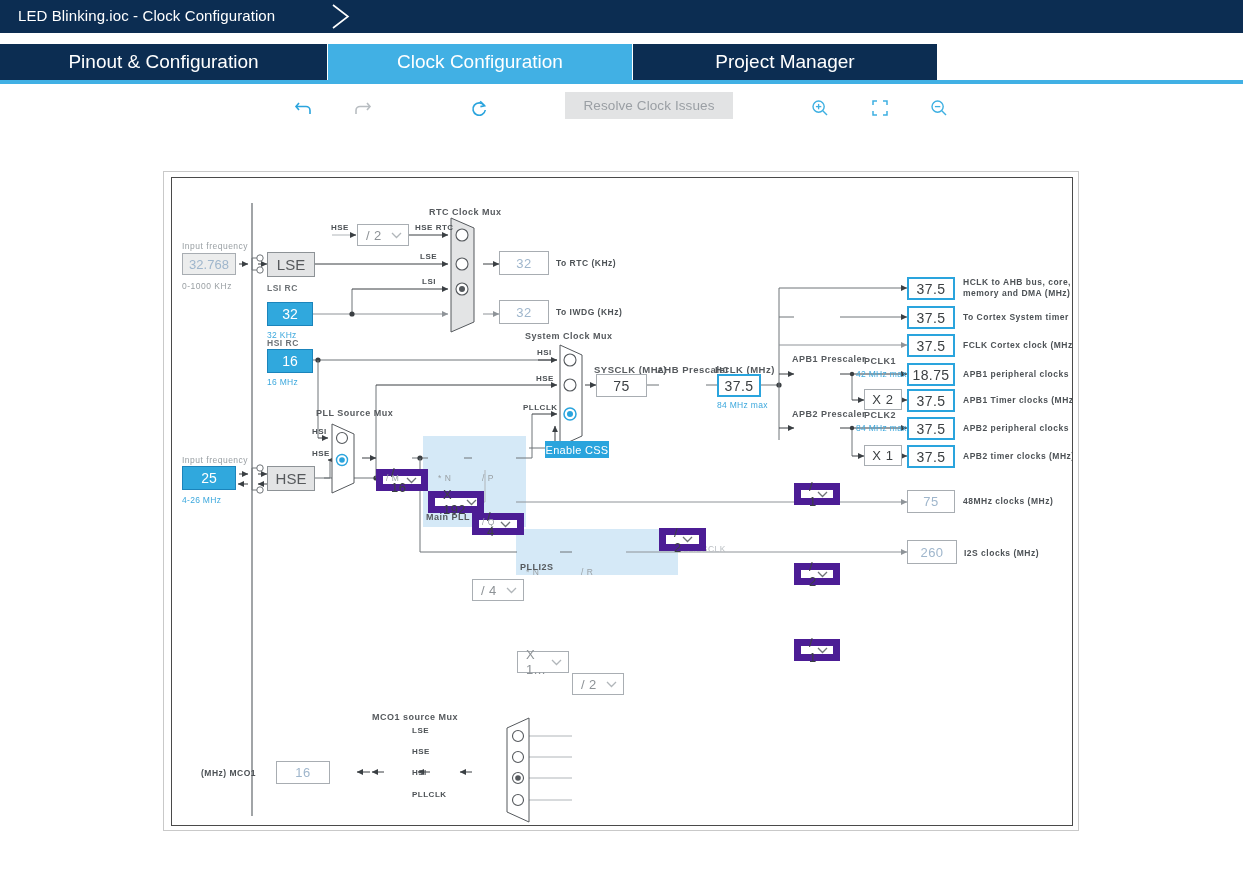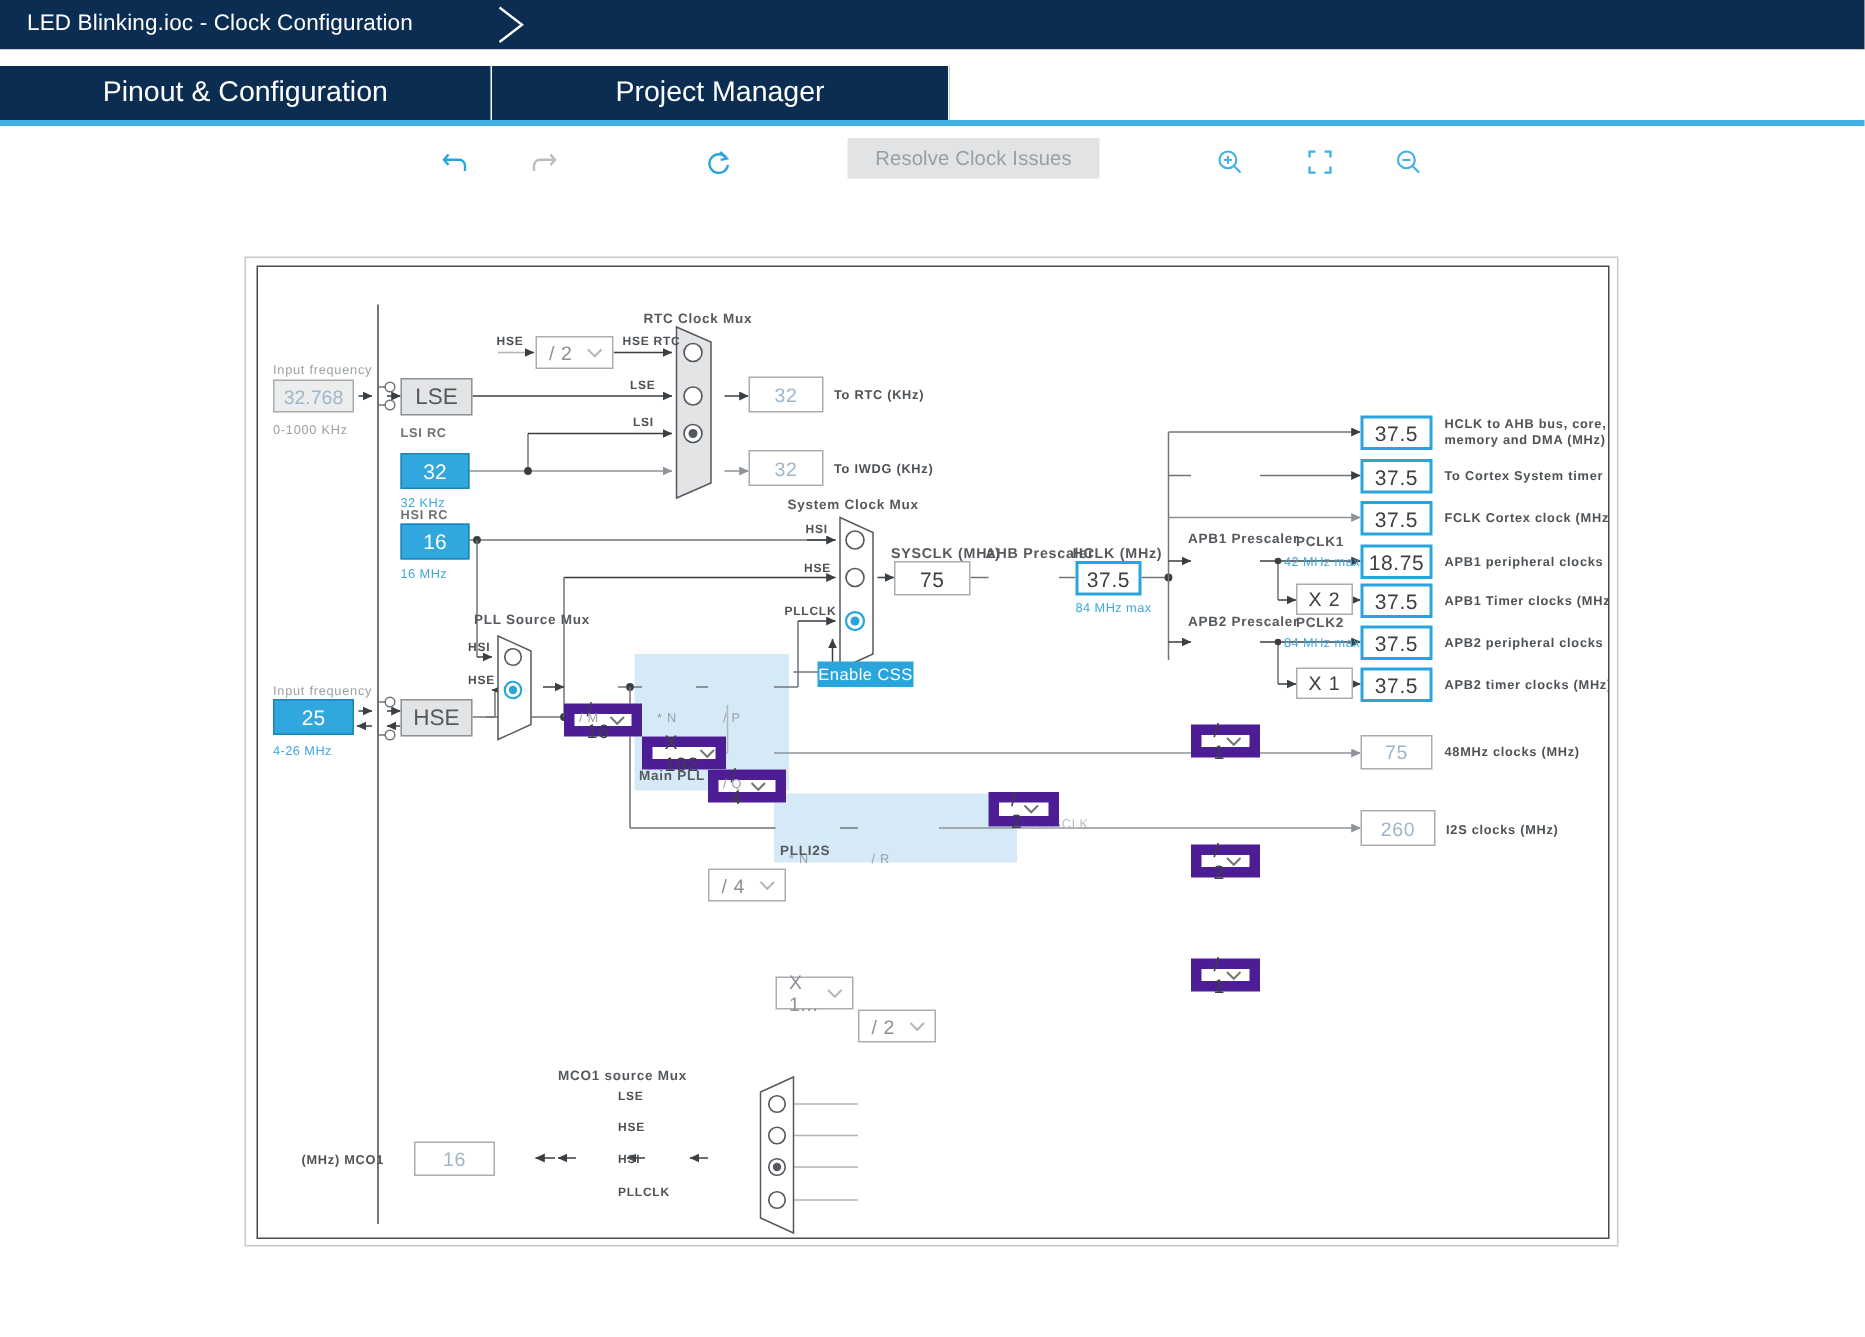--- a/index.html
+++ b/index.html
@@ -231,20 +231,21 @@
 <div id="titlebar">
   <div class="tb-text">LED Blinking.ioc - Clock Configuration</div>
   <svg class="tb-chevron" viewBox="0 0 36 33">
     <polyline points="6,5 21,16.5 6,28" fill="none" stroke="#ffffff" stroke-width="1.6"></polyline>
   </svg>
 </div>
 
 <div id="tabbar">
   <div class="tabrow">
     <div class="tab" id="tab0">Pinout &amp; Configuration</div>
+    <div class="tab active" id="tab1">Clock Configuration</div>
     <div class="tab" id="tab2">Project Manager</div>
   </div>
 </div>
 <div id="tabunderline"></div>
 
 <div id="toolbar"></div>
 
 <div class="tbtn" id="btn-undo">
   <svg width="20" height="18" viewBox="0 0 20 18">
     <path d="M5 4 L2 7.5 L5 11" fill="none" stroke="#2aa4dd" stroke-width="1.6"></path>

